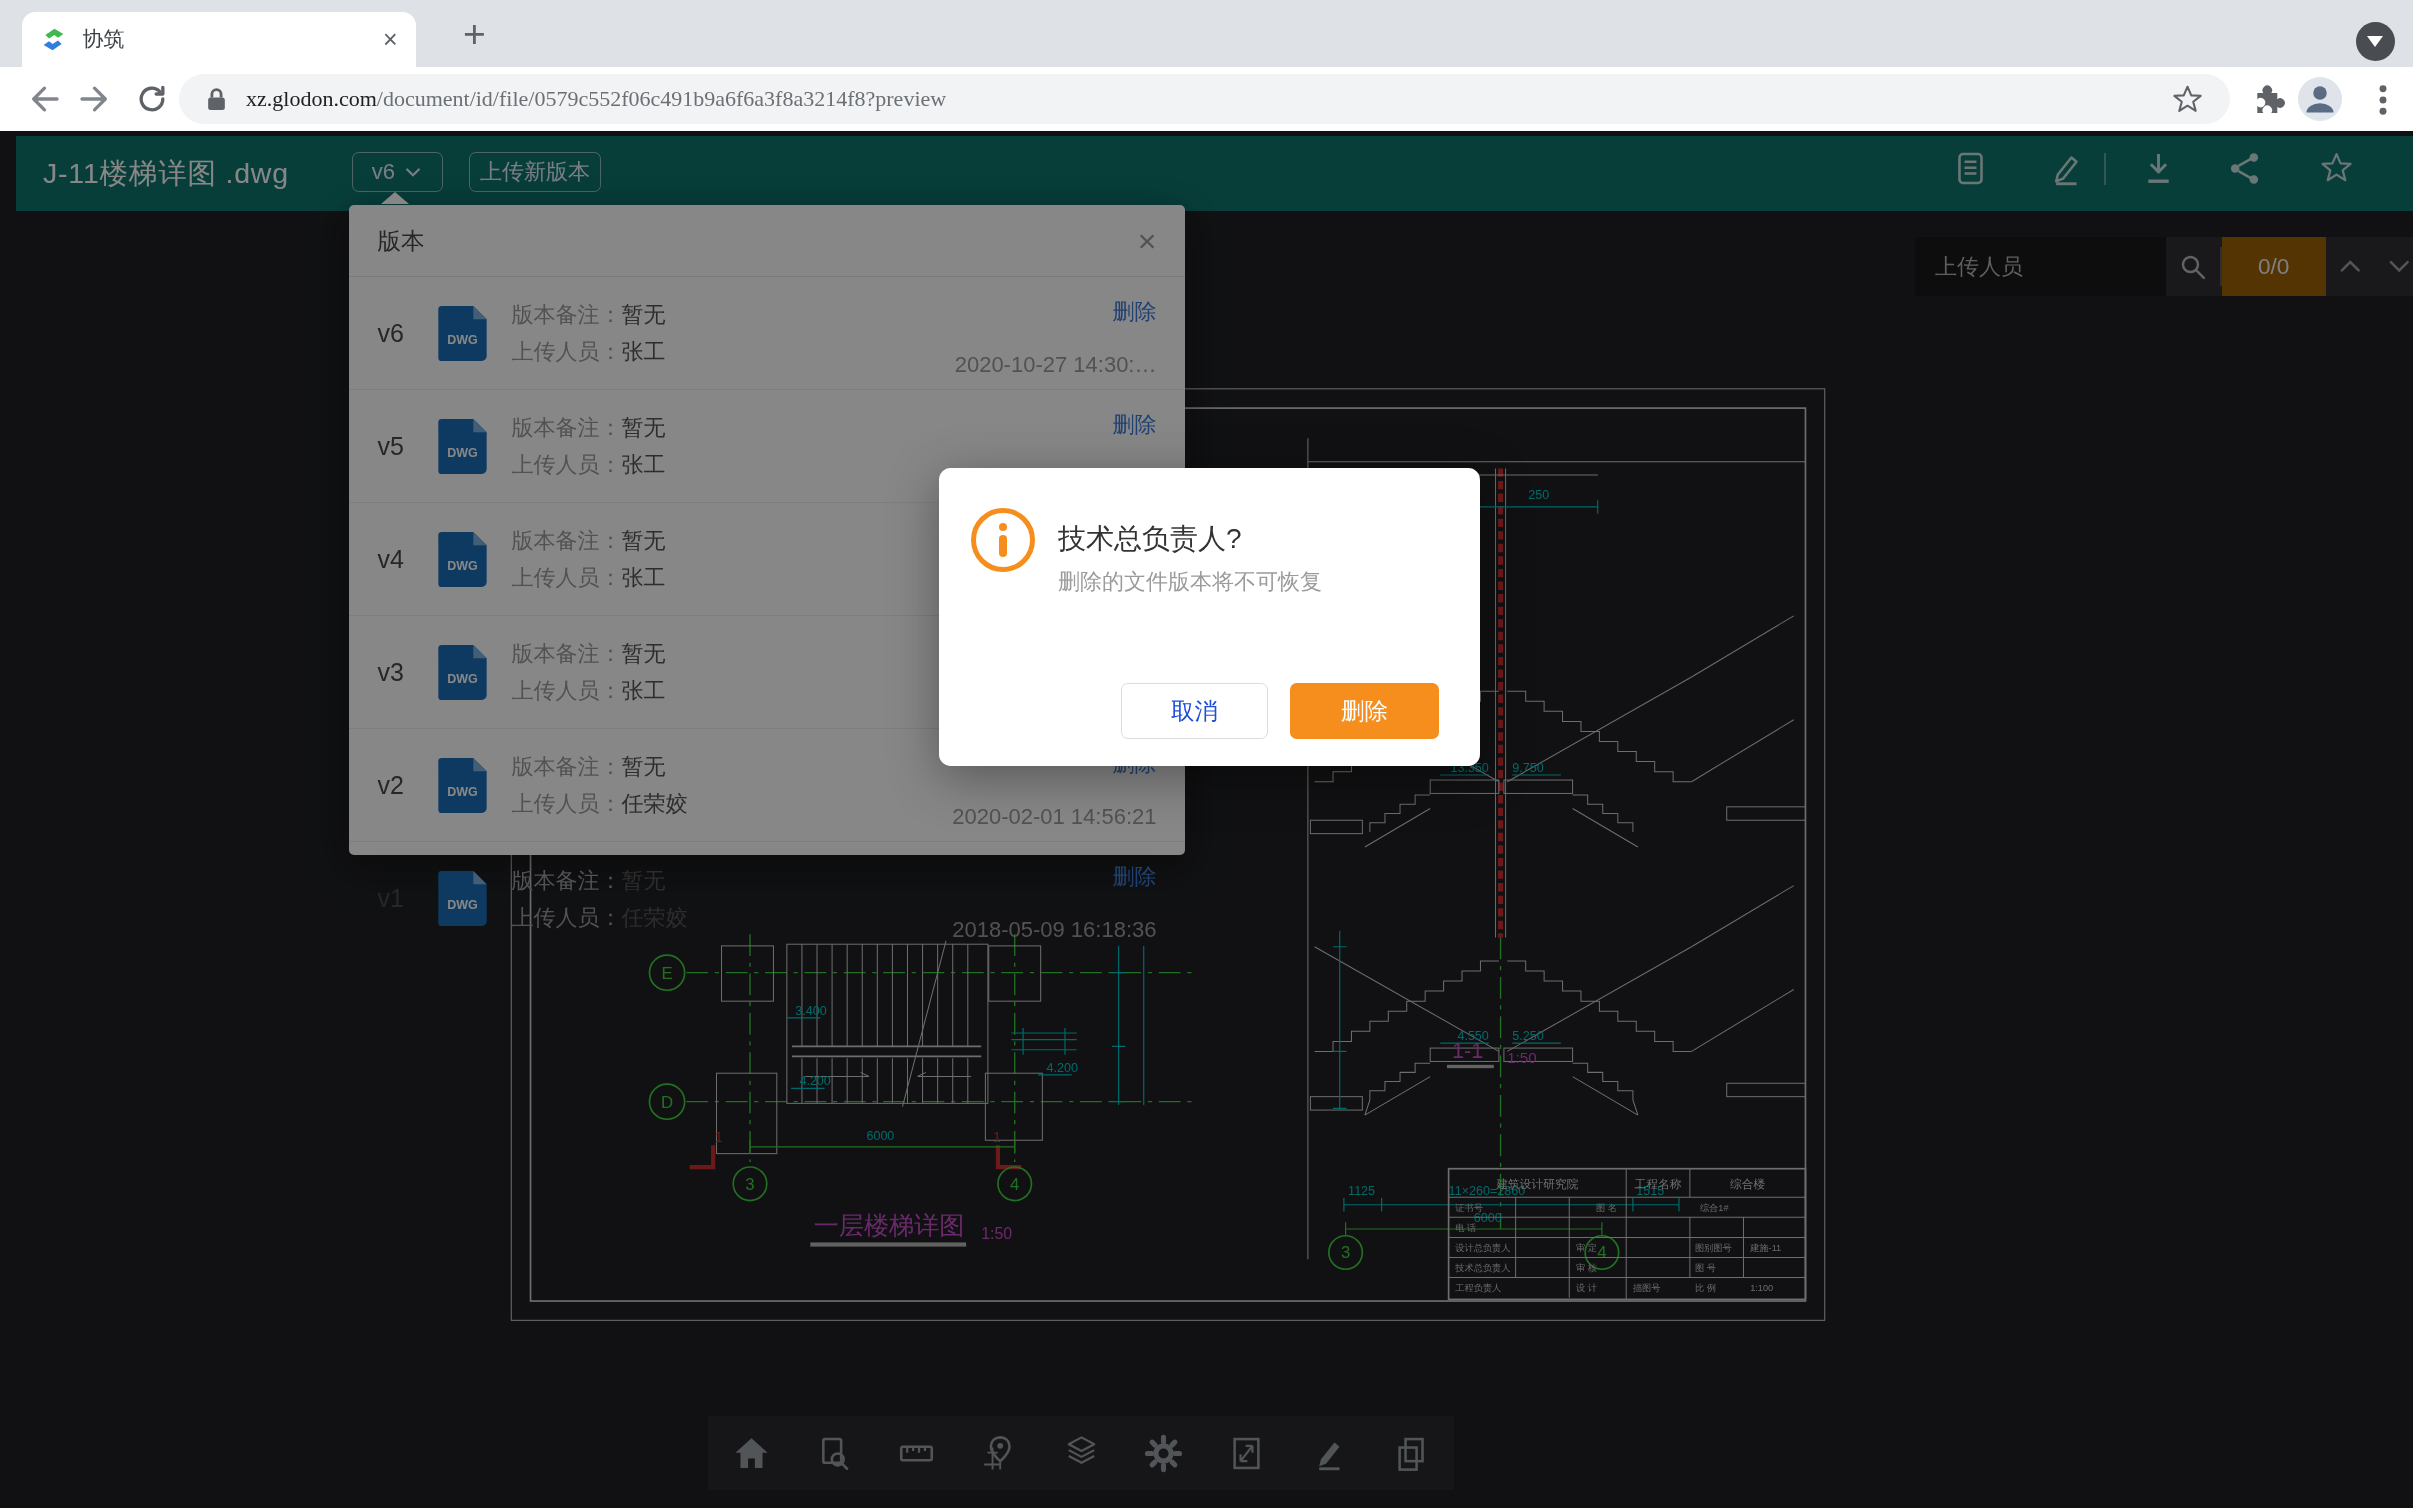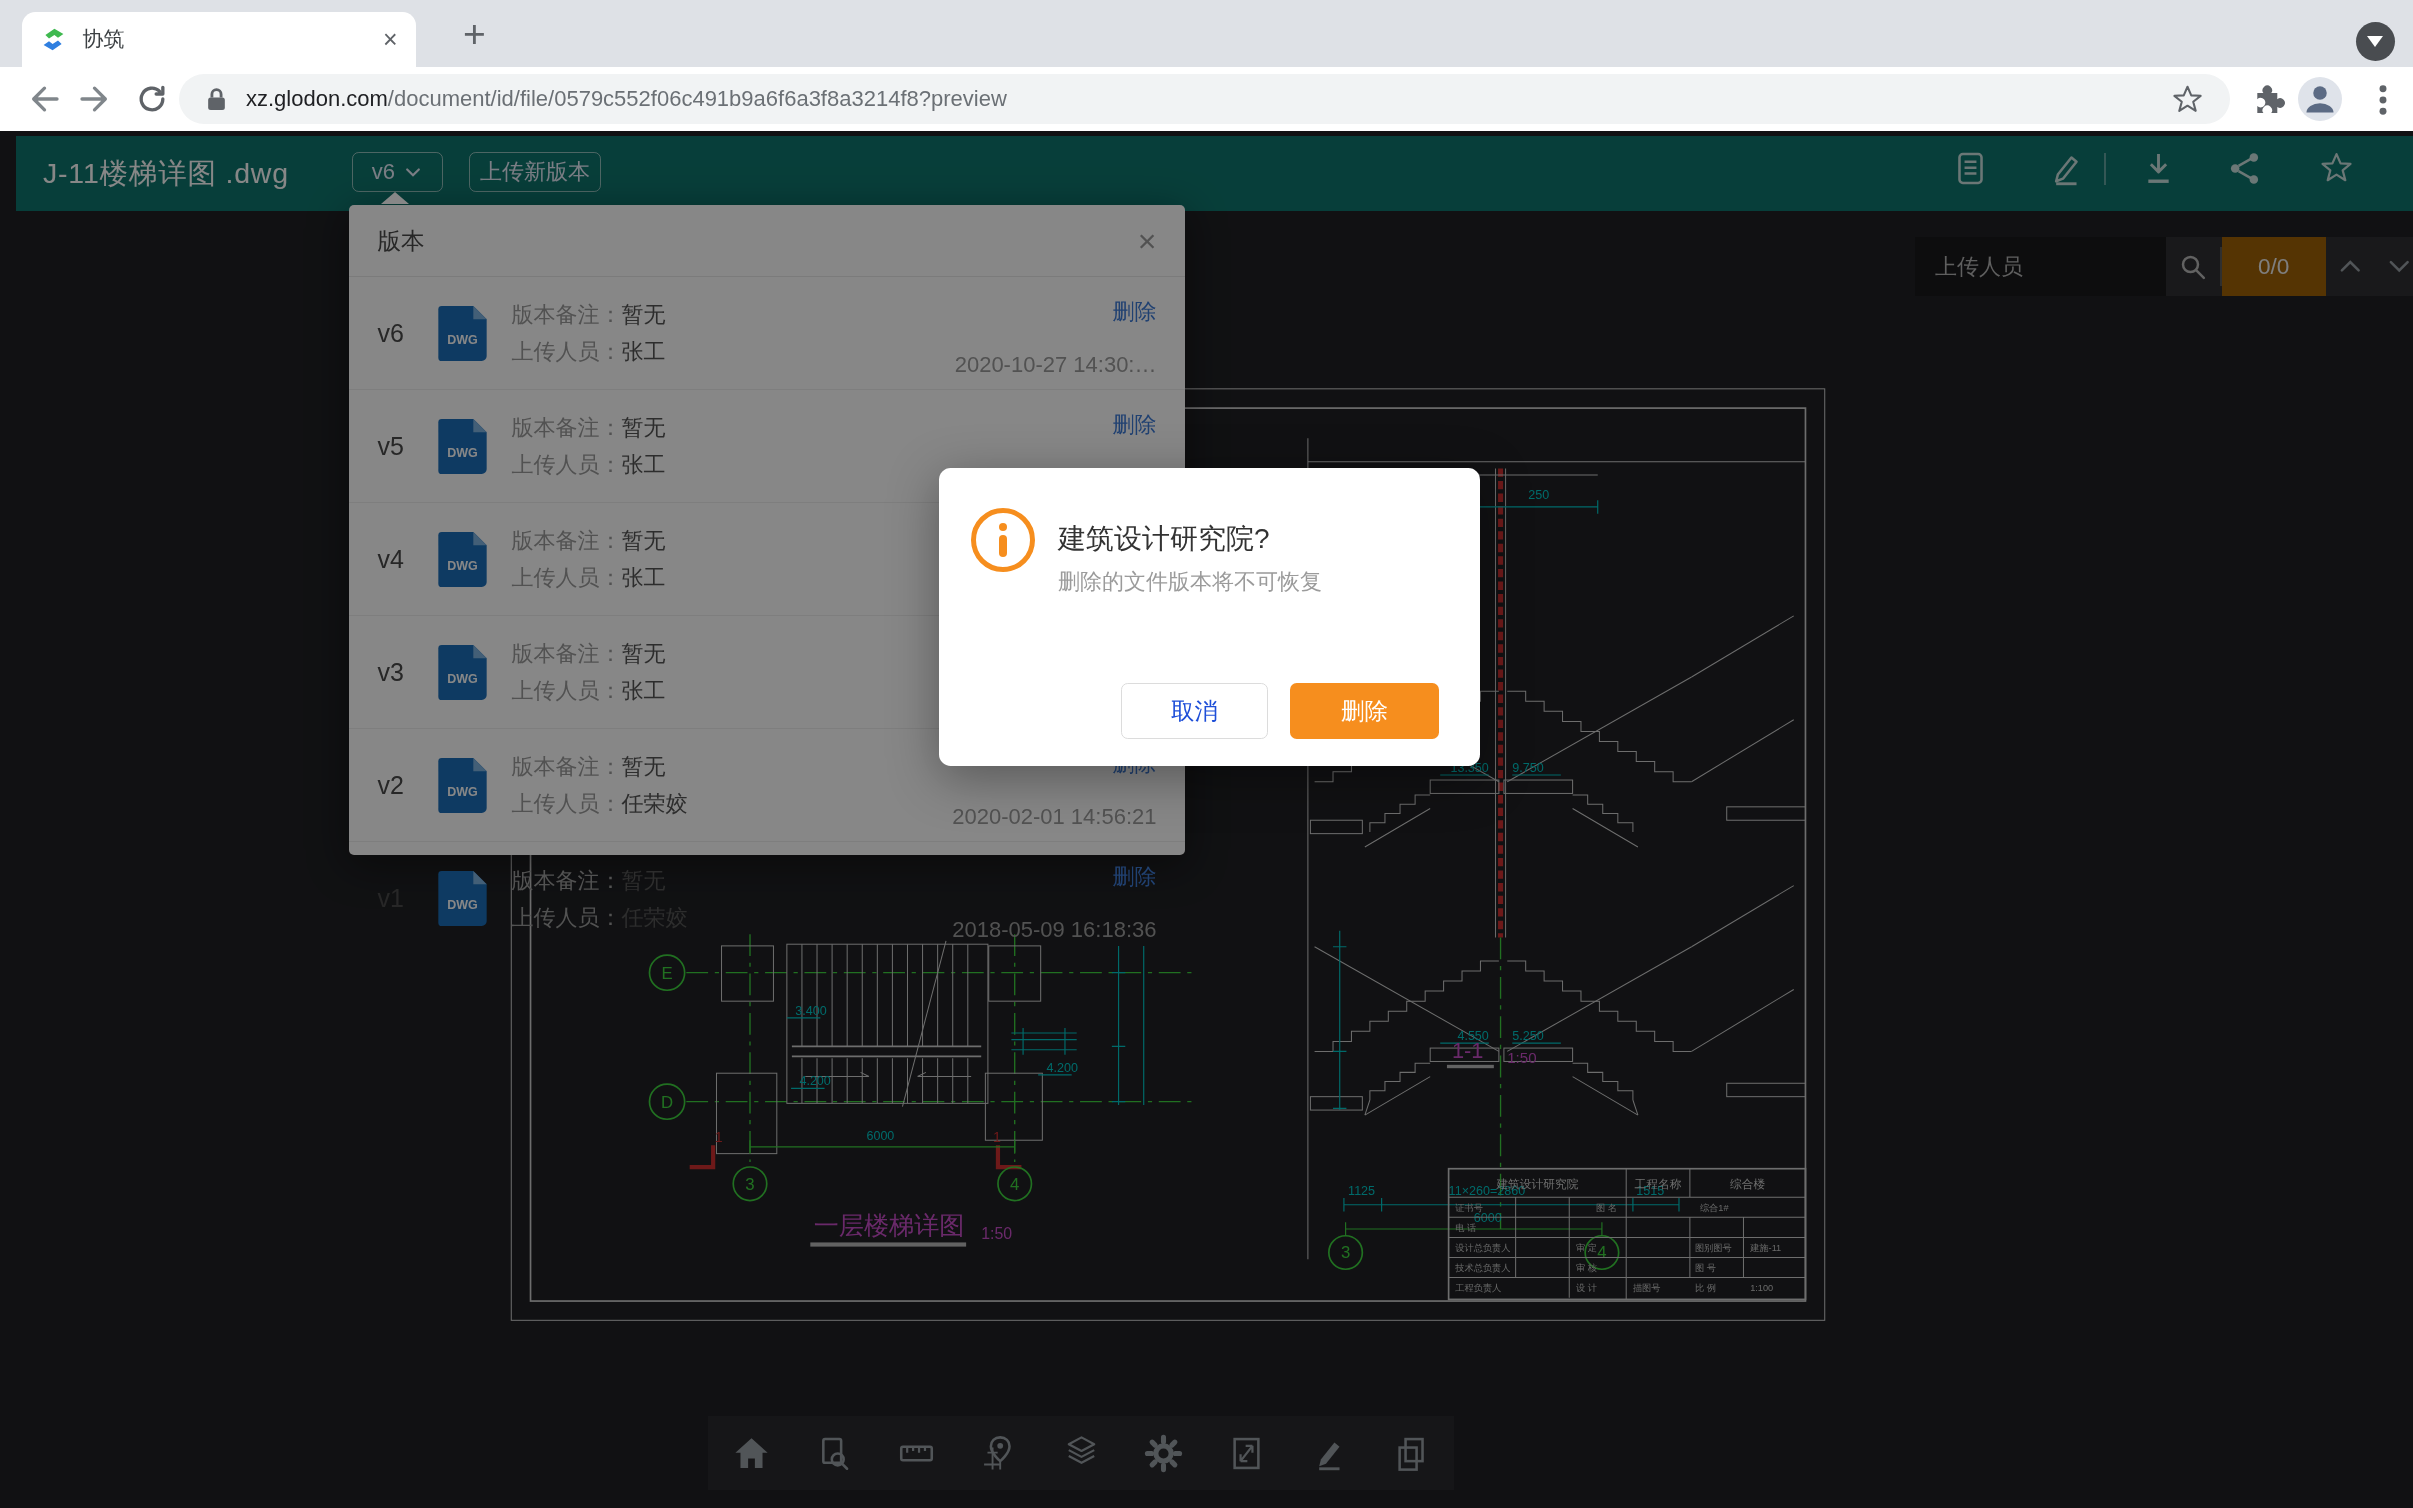--- a/index.html
+++ b/index.html
@@ -16,21 +16,21 @@
   .tab-close{font-size:25px;color:#5f6368;line-height:1;}
   .newtab{position:absolute;left:451px;top:15px;width:47px;height:39px;color:#5f6368;
           font-size:39px;line-height:37px;text-align:center;}
   .tabsearch{position:absolute;right:18.4px;top:22px;width:39px;height:39px;border-radius:50%;
              background:#494c50;display:flex;align-items:center;justify-content:center;}
   .tabsearch .tri{width:0;height:0;border-left:8.4px solid transparent;border-right:8.4px solid transparent;
              border-top:11px solid #fff;}
   .toolbar{position:absolute;top:67px;left:0;right:0;height:64px;background:#fff;}
   .navic{position:absolute;top:79px;width:40px;height:40px;color:#80868b;}
   .omnibox{position:absolute;left:179px;top:74px;width:2051px;height:50px;background:#f1f3f4;
-           border-radius:25px;display:flex;align-items:center;padding:0 25px;box-sizing:border-box;}
+           border-radius:25px;display:flex;align-items:center;padding:0 25px;box-sizing:border-box;font-family:Liberation Serif, serif;}
   .url{font-size:22px;color:#202124;margin-left:17px;white-space:nowrap;}
   .url .path{color:#6b7075;}
   .bookmark-star{margin-left:auto;}
 
   
   .app-header{position:absolute;top:136px;left:0;right:0;height:75px;background:#0f766e;z-index:10;margin-left:16px;}
   .file-title{position:absolute;left:27px;top:19px;font-size:28.5px;color:#fff;letter-spacing:0.8px;}
   .hdr-btn{position:absolute;top:152px;height:40px;border:1.7px solid rgba(255,255,255,.55);
            border-radius:6.7px;color:#e8eefb;font-size:22px;display:flex;align-items:center;
            justify-content:center;box-sizing:border-box;z-index:11;}
@@ -531,18 +531,18 @@
   </div>
 </div>
 
 <div class="dim"></div>
 
 <div class="dialog">
   <div class="dlg-icon">
     <div class="i-dot"></div>
     <div class="i-bar"></div>
   </div>
-  <div class="dlg-title">建筑设计研究院?</div>
+  <div class="dlg-title">技术总负责人?</div>
   <div class="dlg-sub">删除的文件版本将不可恢复</div>
   <div class="btn btn-cancel">取消</div>
   <div class="btn btn-confirm">删除</div>
 </div>
 
 
 </body></html>

